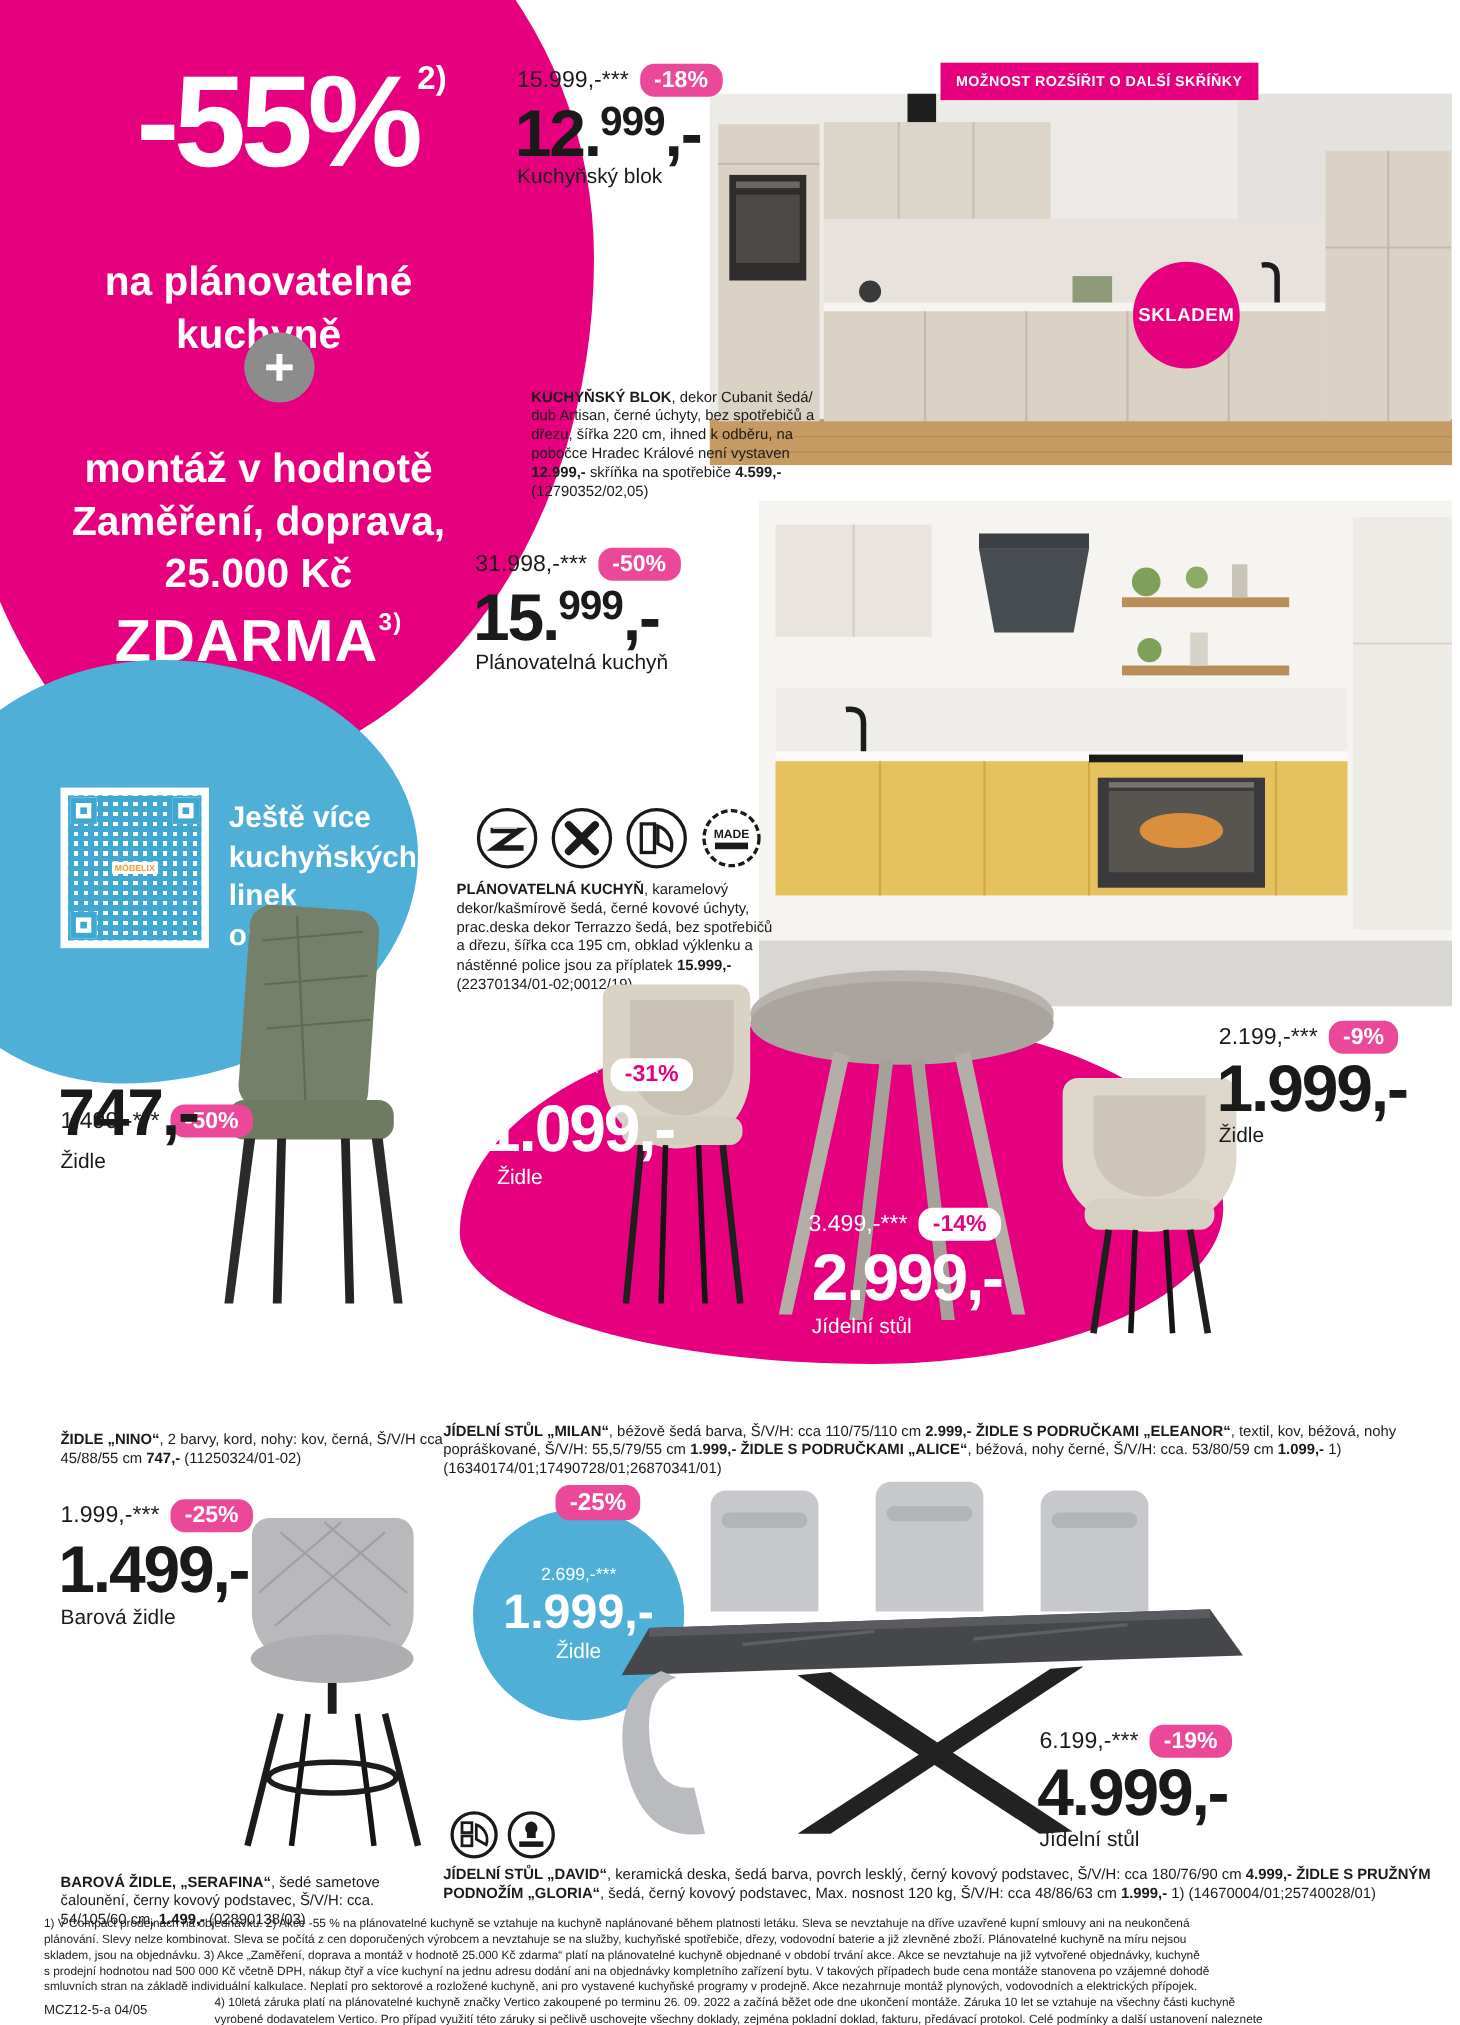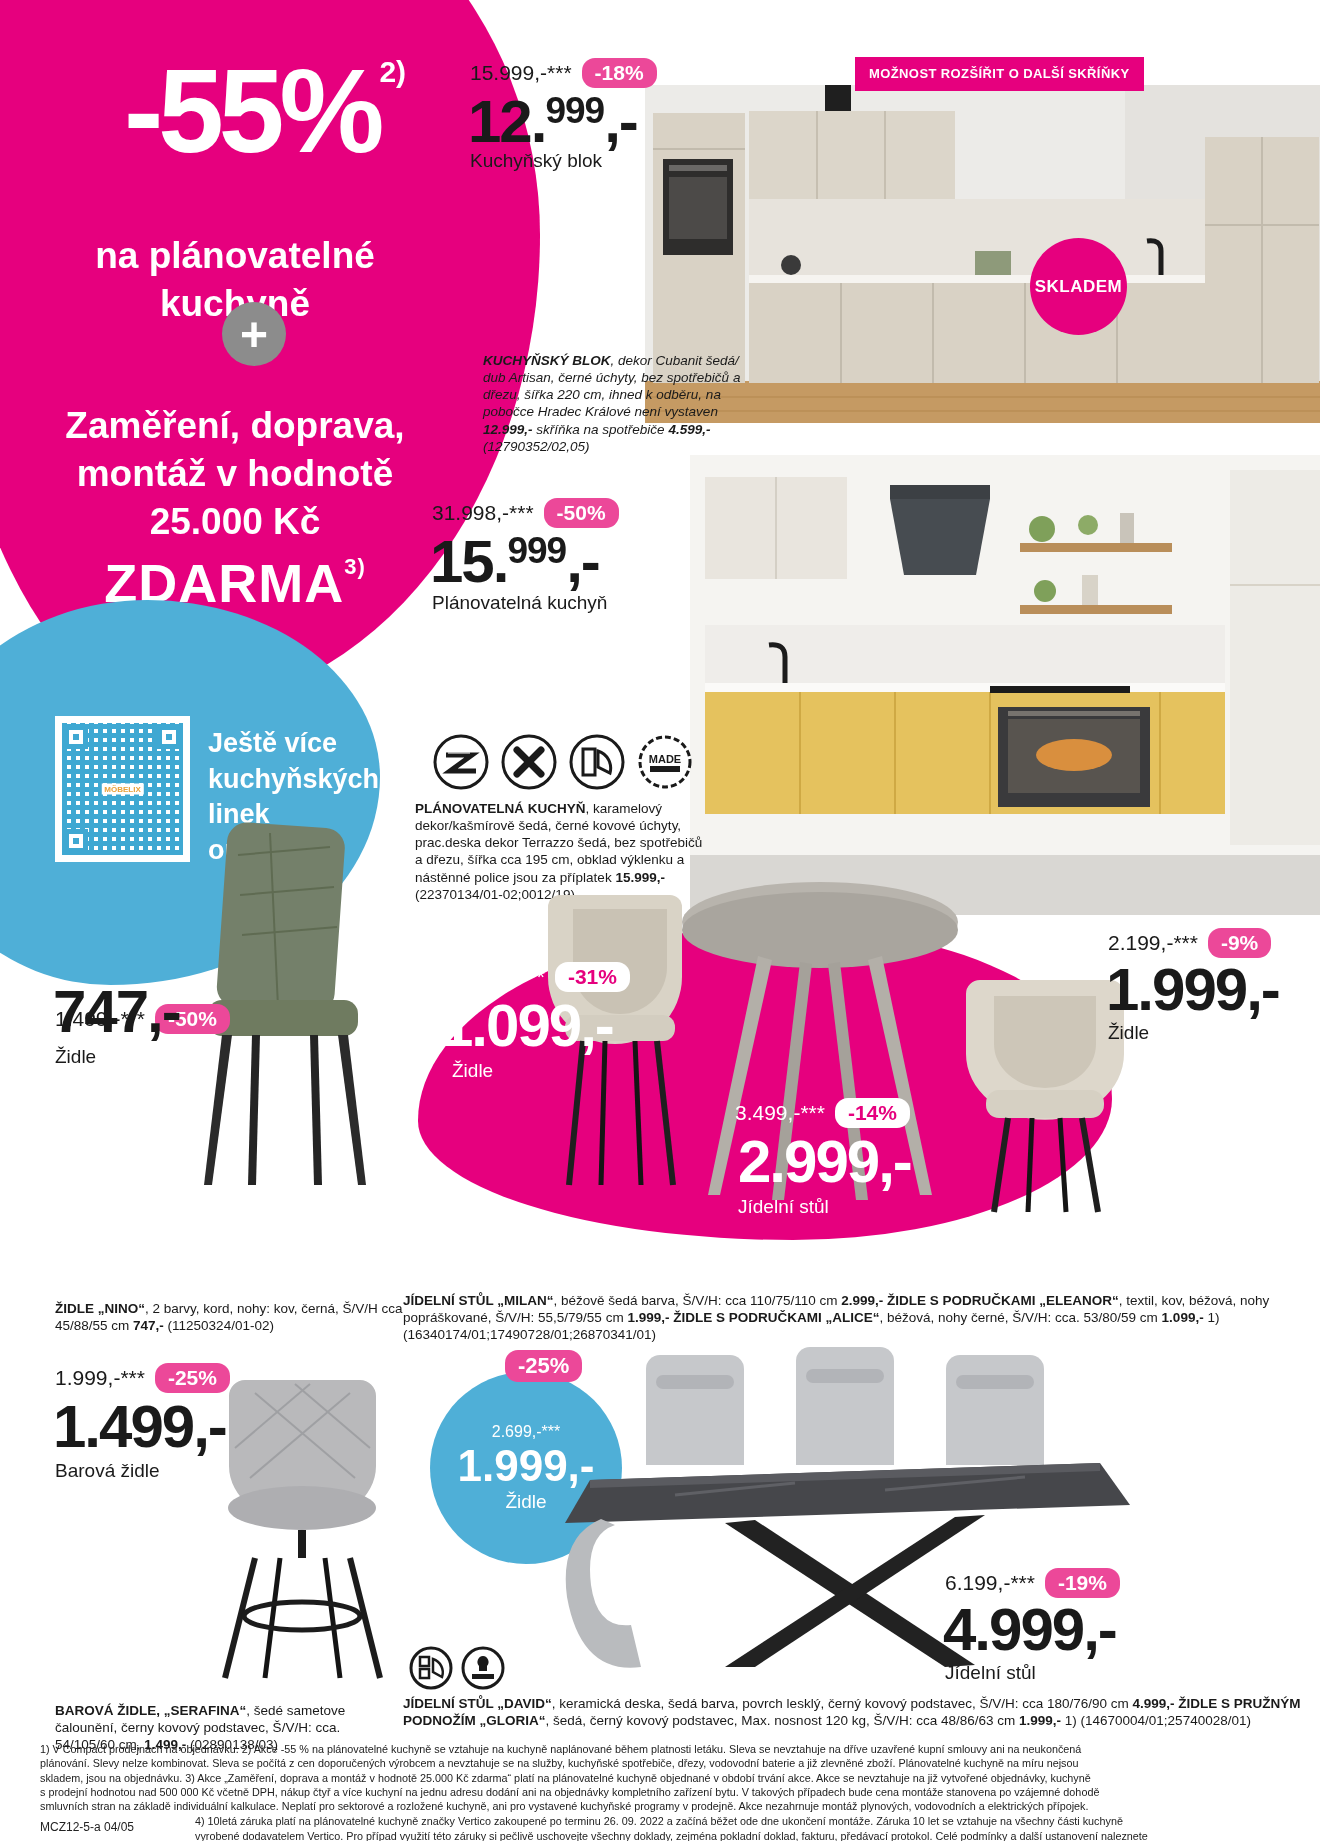--- a/index.html
+++ b/index.html
@@ -58,22 +58,22 @@
     <span>-55%</span><sup>2)</sup>
   </div>
   <div class="abs hero-sub" style="left:40px;top:208px;width:390px;">
     <div>na plánovatelné</div>
     <div>kuchyně</div>
   </div>
   <div class="abs plus-circle" style="left:222px;top:302px;">
     <span>+</span>
   </div>
   <div class="abs hero-offer" style="left:20px;top:378px;width:430px;">
+    <div>montáž v hodnotě</div>
     <div>Zaměření, doprava,</div>
-    <div>montáž v hodnotě</div>
     <div>25.000 Kč</div>
   </div>
   <div class="abs hero-free" style="left:40px;top:552px;width:390px;text-align:center;">
     <span>ZDARMA</span><sup>3)</sup>
   </div>
 
   <div class="abs blob-blue" style="left:-85px;top:600px;width:465px;height:385px;border-radius:50% 50% 58% 42% / 52% 46% 54% 48%;"></div>
   <div class="abs qr-panel" style="left:55px;top:716px;">
     <div class="qr">
       <span class="finder" style="left:2px;top:2px;">
@@ -134,21 +134,21 @@
 
   <div class="abs old-row" style="left:470px;top:58px;">
     <span class="old">15.999,-***</span>
     <span class="badge">-18%</span>
   </div>
   <div class="abs price-xl" style="left:468px;top:92px;">
     <span>12.</span><span class="price-sup">999</span><span>,-</span>
   </div>
   <div class="abs plabel" style="left:470px;top:150px;">Kuchyňský blok</div>
 
-  <p class="abs desc" style="left:483px;top:352px;width:262px;margin:0;font-style:italic;">
+  <p class="abs desc" style="left:483px;top:352px;width:262px;margin:0;">
     <b>KUCHYŇSKÝ BLOK</b><span>, dekor Cubanit šedá/ dub Artisan, černé úchyty, bez spotřebičů a dřezu, šířka 220 cm, ihned k odběru, na pobočce Hradec Králové není vystaven </span><b>12.999,-</b><span> skříňka na spotřebiče </span><b>4.599,-</b><span> (12790352/02,05)</span>
   </p>
 
   <div class="abs old-row" style="left:432px;top:498px;">
     <span class="old">31.998,-***</span>
     <span class="badge">-50%</span>
   </div>
   <div class="abs price-xl" style="left:430px;top:532px;">
     <span>15.</span><span class="price-sup">999</span><span>,-</span>
   </div>

